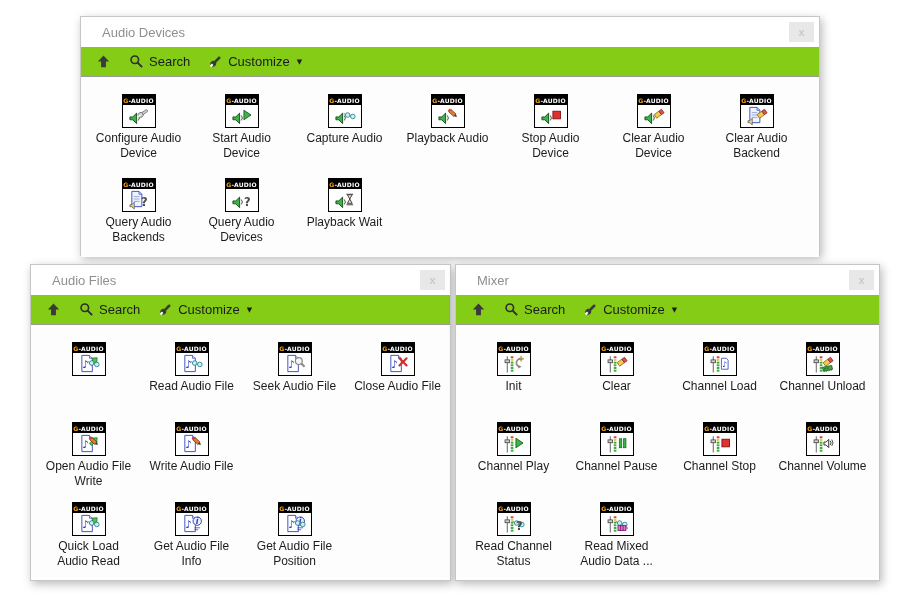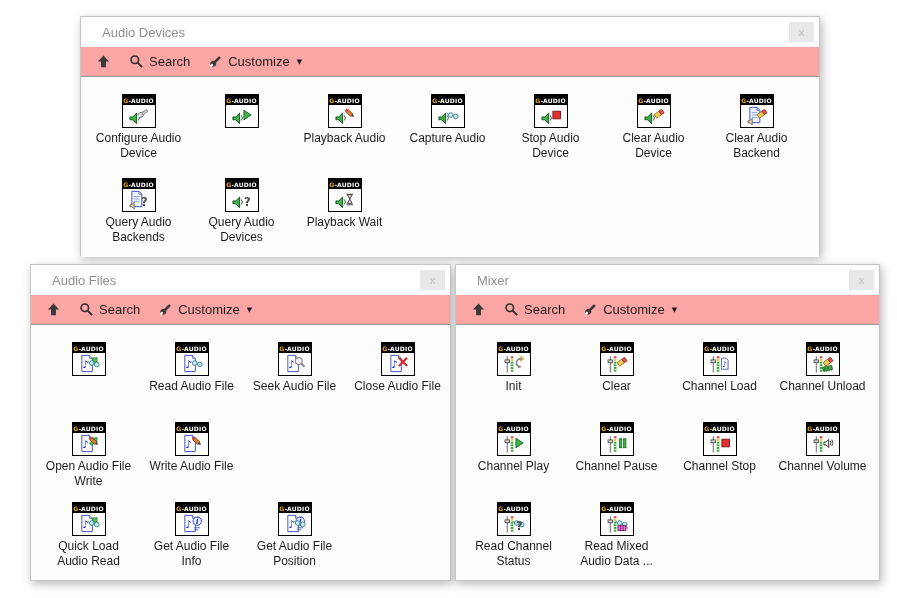--- a/index.html
+++ b/index.html
@@ -26,21 +26,21 @@
   #win-2{left:455px;top:264px;width:425px;height:317px;}
 
   .titlebar{height:30px;position:relative;display:flex;align-items:center;padding-left:21px;background:#ffffff;}
   .title{color:var(--title-text);font-size:13px;}
   .close-btn{
     position:absolute;right:5px;top:5px;width:25px;height:20px;background:#e8e8e8;
     color:#c9c9c9;font-size:11px;font-weight:bold;display:flex;align-items:center;
     justify-content:center;line-height:1;cursor:default;
   }
   .toolbar{
-    height:29px;display:flex;align-items:center;padding-left:15px;background:#fca5a5;
+    height:29px;display:flex;align-items:center;padding-left:15px;background:#84cc16;
     border-bottom:1px solid var(--separator);
   }
   .tool-btn{display:flex;align-items:center;gap:5px;font-size:13px;color:var(--toolbar-text);margin-right:18px;}
   .tool-btn svg{display:block;}
   .dd-arrow{font-family:"DejaVu Sans",sans-serif;font-size:7px;margin-left:2px;color:#1c1c1c;}
 
   .content{background:#fdfdfd;padding:12px 0 0 6px;box-sizing:border-box;}
   .palette-row{display:flex;align-items:flex-start;}
   #win-0 .palette-row{min-height:84px;}
   #win-1 .palette-row,#win-2 .palette-row{min-height:80px;}
@@ -122,57 +122,58 @@
             <div class="vi-banner">
               <span class="g">G</span>
               <span>-AUDIO</span>
             </div>
             <svg class="vi-body" viewBox="0 0 24 22">
               <path d="M2.5 12.5 h3 l4 -4 v11 l-4 -4 h-3 z" fill="#3cb44a" stroke="#17521d" stroke-width="1"></path>
               <path d="M11.3 11 q2.2 2.6 0 5.2" fill="none" stroke="#444" stroke-width="1"></path>
               <path d="M14 5.5 l7.5 5 -7.5 5 z" fill="#3cb44a" stroke="#135c17" stroke-width="0.9"></path>
             </svg>
           </div>
-        </div>
-        <div class="item">
-          <div class="vi-icon">
-            <div class="vi-banner">
-              <span class="g">G</span>
-              <span>-AUDIO</span>
-            </div>
-            <svg class="vi-body" viewBox="0 0 24 22">
-              <path d="M2.5 12.5 h3 l4 -4 v11 l-4 -4 h-3 z" fill="#3cb44a" stroke="#17521d" stroke-width="1"></path>
-              <path d="M11.3 11 q2.2 2.6 0 5.2" fill="none" stroke="#444" stroke-width="1"></path>
-              <g transform="rotate(42 17.5 9)">
-                <rect x="12.8" y="7.4" width="7" height="3.4" fill="#e87c2e" stroke="#5c2a00" stroke-width="0.7"></rect>
-                <path d="M19.8 7.4 l3 1.7 -3 1.7 z" fill="#3c3c3c"></path>
-                <rect x="11.2" y="7.4" width="1.6" height="3.4" fill="#d23c3c"></rect>
-              </g>
-            </svg>
-          </div>
-          <div class="item-label">Playback Audio</div>
+          <div class="item-label">Start Audio Device</div>
         </div>
         <div class="item">
           <div class="vi-icon">
             <div class="vi-banner">
               <span class="g">G</span>
               <span>-AUDIO</span>
             </div>
             <svg class="vi-body" viewBox="0 0 24 22">
               <path d="M2.5 12.5 h3 l4 -4 v11 l-4 -4 h-3 z" fill="#3cb44a" stroke="#17521d" stroke-width="1"></path>
               <path d="M11.3 11 q2.2 2.6 0 5.2" fill="none" stroke="#444" stroke-width="1"></path>
               <g stroke="#2a7f8f" stroke-width="0.9" fill="#cdeef2">
                 <circle cx="14.8" cy="10.5" r="2.4"></circle>
                 <circle cx="20.2" cy="12" r="2.4"></circle>
                 <path d="M17 11.1 l1 0.4" fill="none"></path>
                 <path d="M12.5 9.8 l-1.8 -0.9" fill="none"></path>
               </g>
             </svg>
           </div>
           <div class="item-label">Capture Audio</div>
+        </div>
+        <div class="item">
+          <div class="vi-icon">
+            <div class="vi-banner">
+              <span class="g">G</span>
+              <span>-AUDIO</span>
+            </div>
+            <svg class="vi-body" viewBox="0 0 24 22">
+              <path d="M2.5 12.5 h3 l4 -4 v11 l-4 -4 h-3 z" fill="#3cb44a" stroke="#17521d" stroke-width="1"></path>
+              <path d="M11.3 11 q2.2 2.6 0 5.2" fill="none" stroke="#444" stroke-width="1"></path>
+              <g transform="rotate(42 17.5 9)">
+                <rect x="12.8" y="7.4" width="7" height="3.4" fill="#e87c2e" stroke="#5c2a00" stroke-width="0.7"></rect>
+                <path d="M19.8 7.4 l3 1.7 -3 1.7 z" fill="#3c3c3c"></path>
+                <rect x="11.2" y="7.4" width="1.6" height="3.4" fill="#d23c3c"></rect>
+              </g>
+            </svg>
+          </div>
+          <div class="item-label">Playback Audio</div>
         </div>
         <div class="item">
           <div class="vi-icon">
             <div class="vi-banner">
               <span class="g">G</span>
               <span>-AUDIO</span>
             </div>
             <svg class="vi-body" viewBox="0 0 24 22">
               <path d="M2.5 12.5 h3 l4 -4 v11 l-4 -4 h-3 z" fill="#3cb44a" stroke="#17521d" stroke-width="1"></path>
               <path d="M11.3 11 q2.2 2.6 0 5.2" fill="none" stroke="#444" stroke-width="1"></path>

